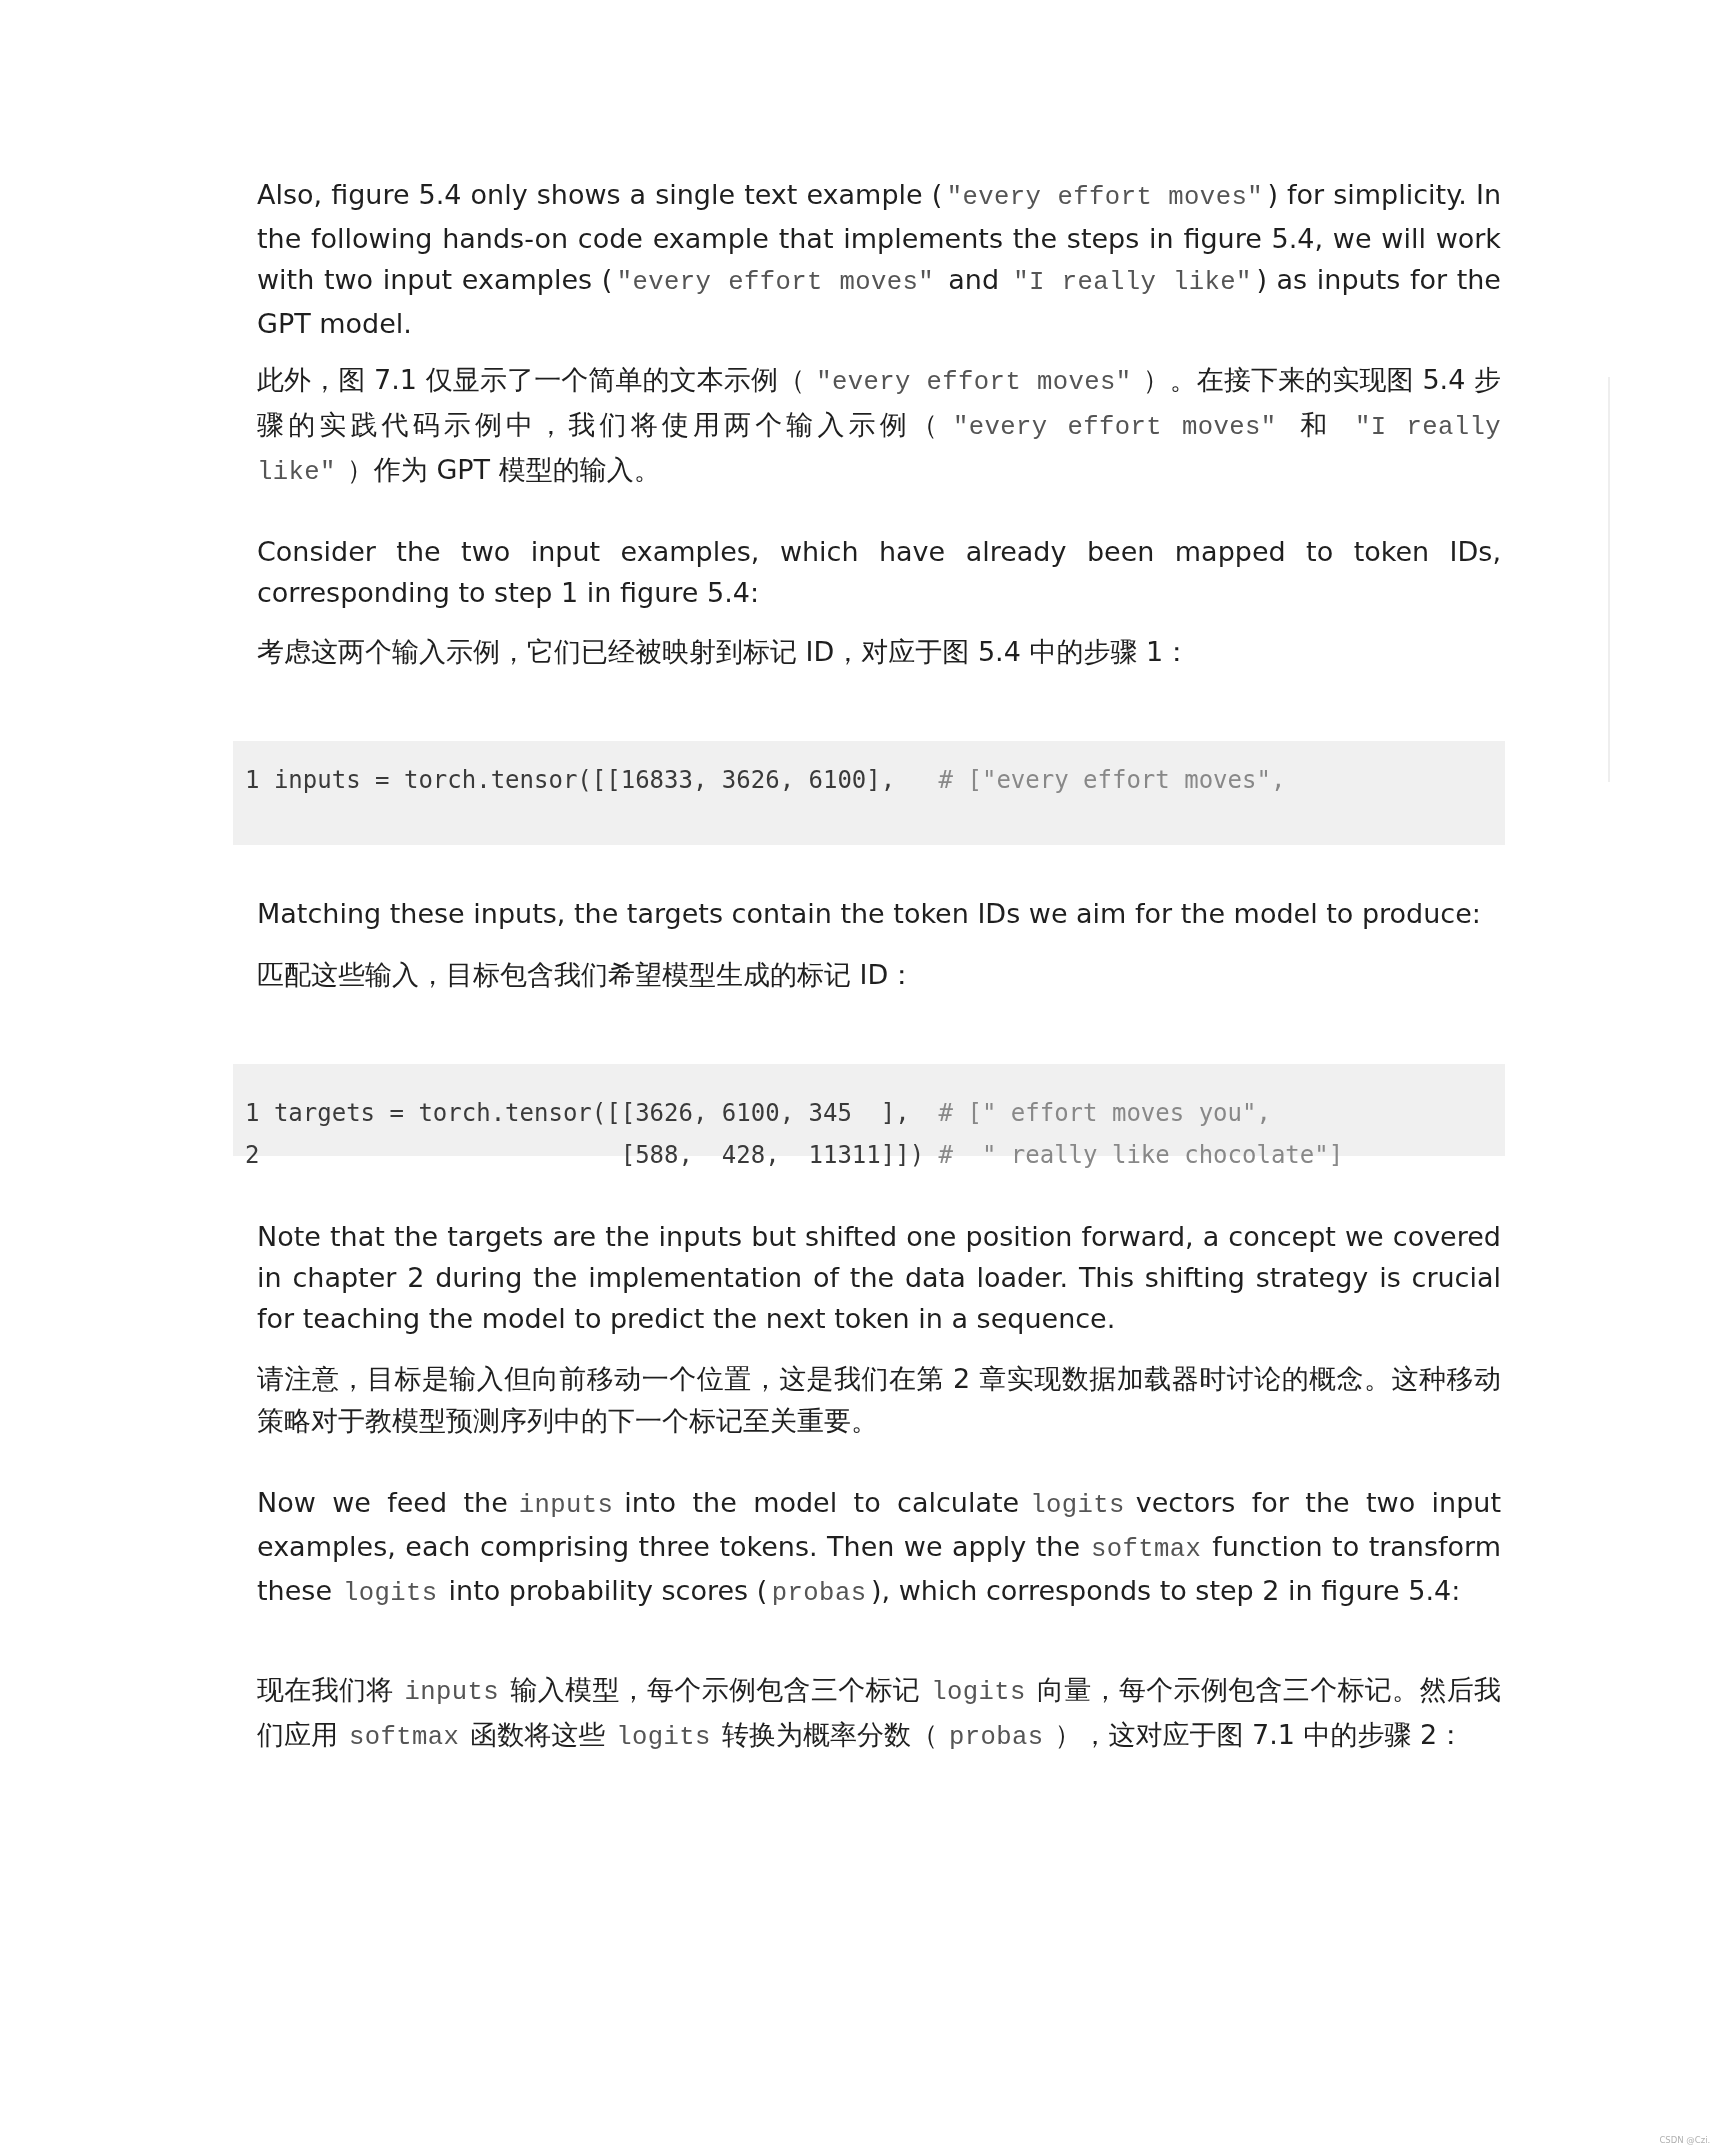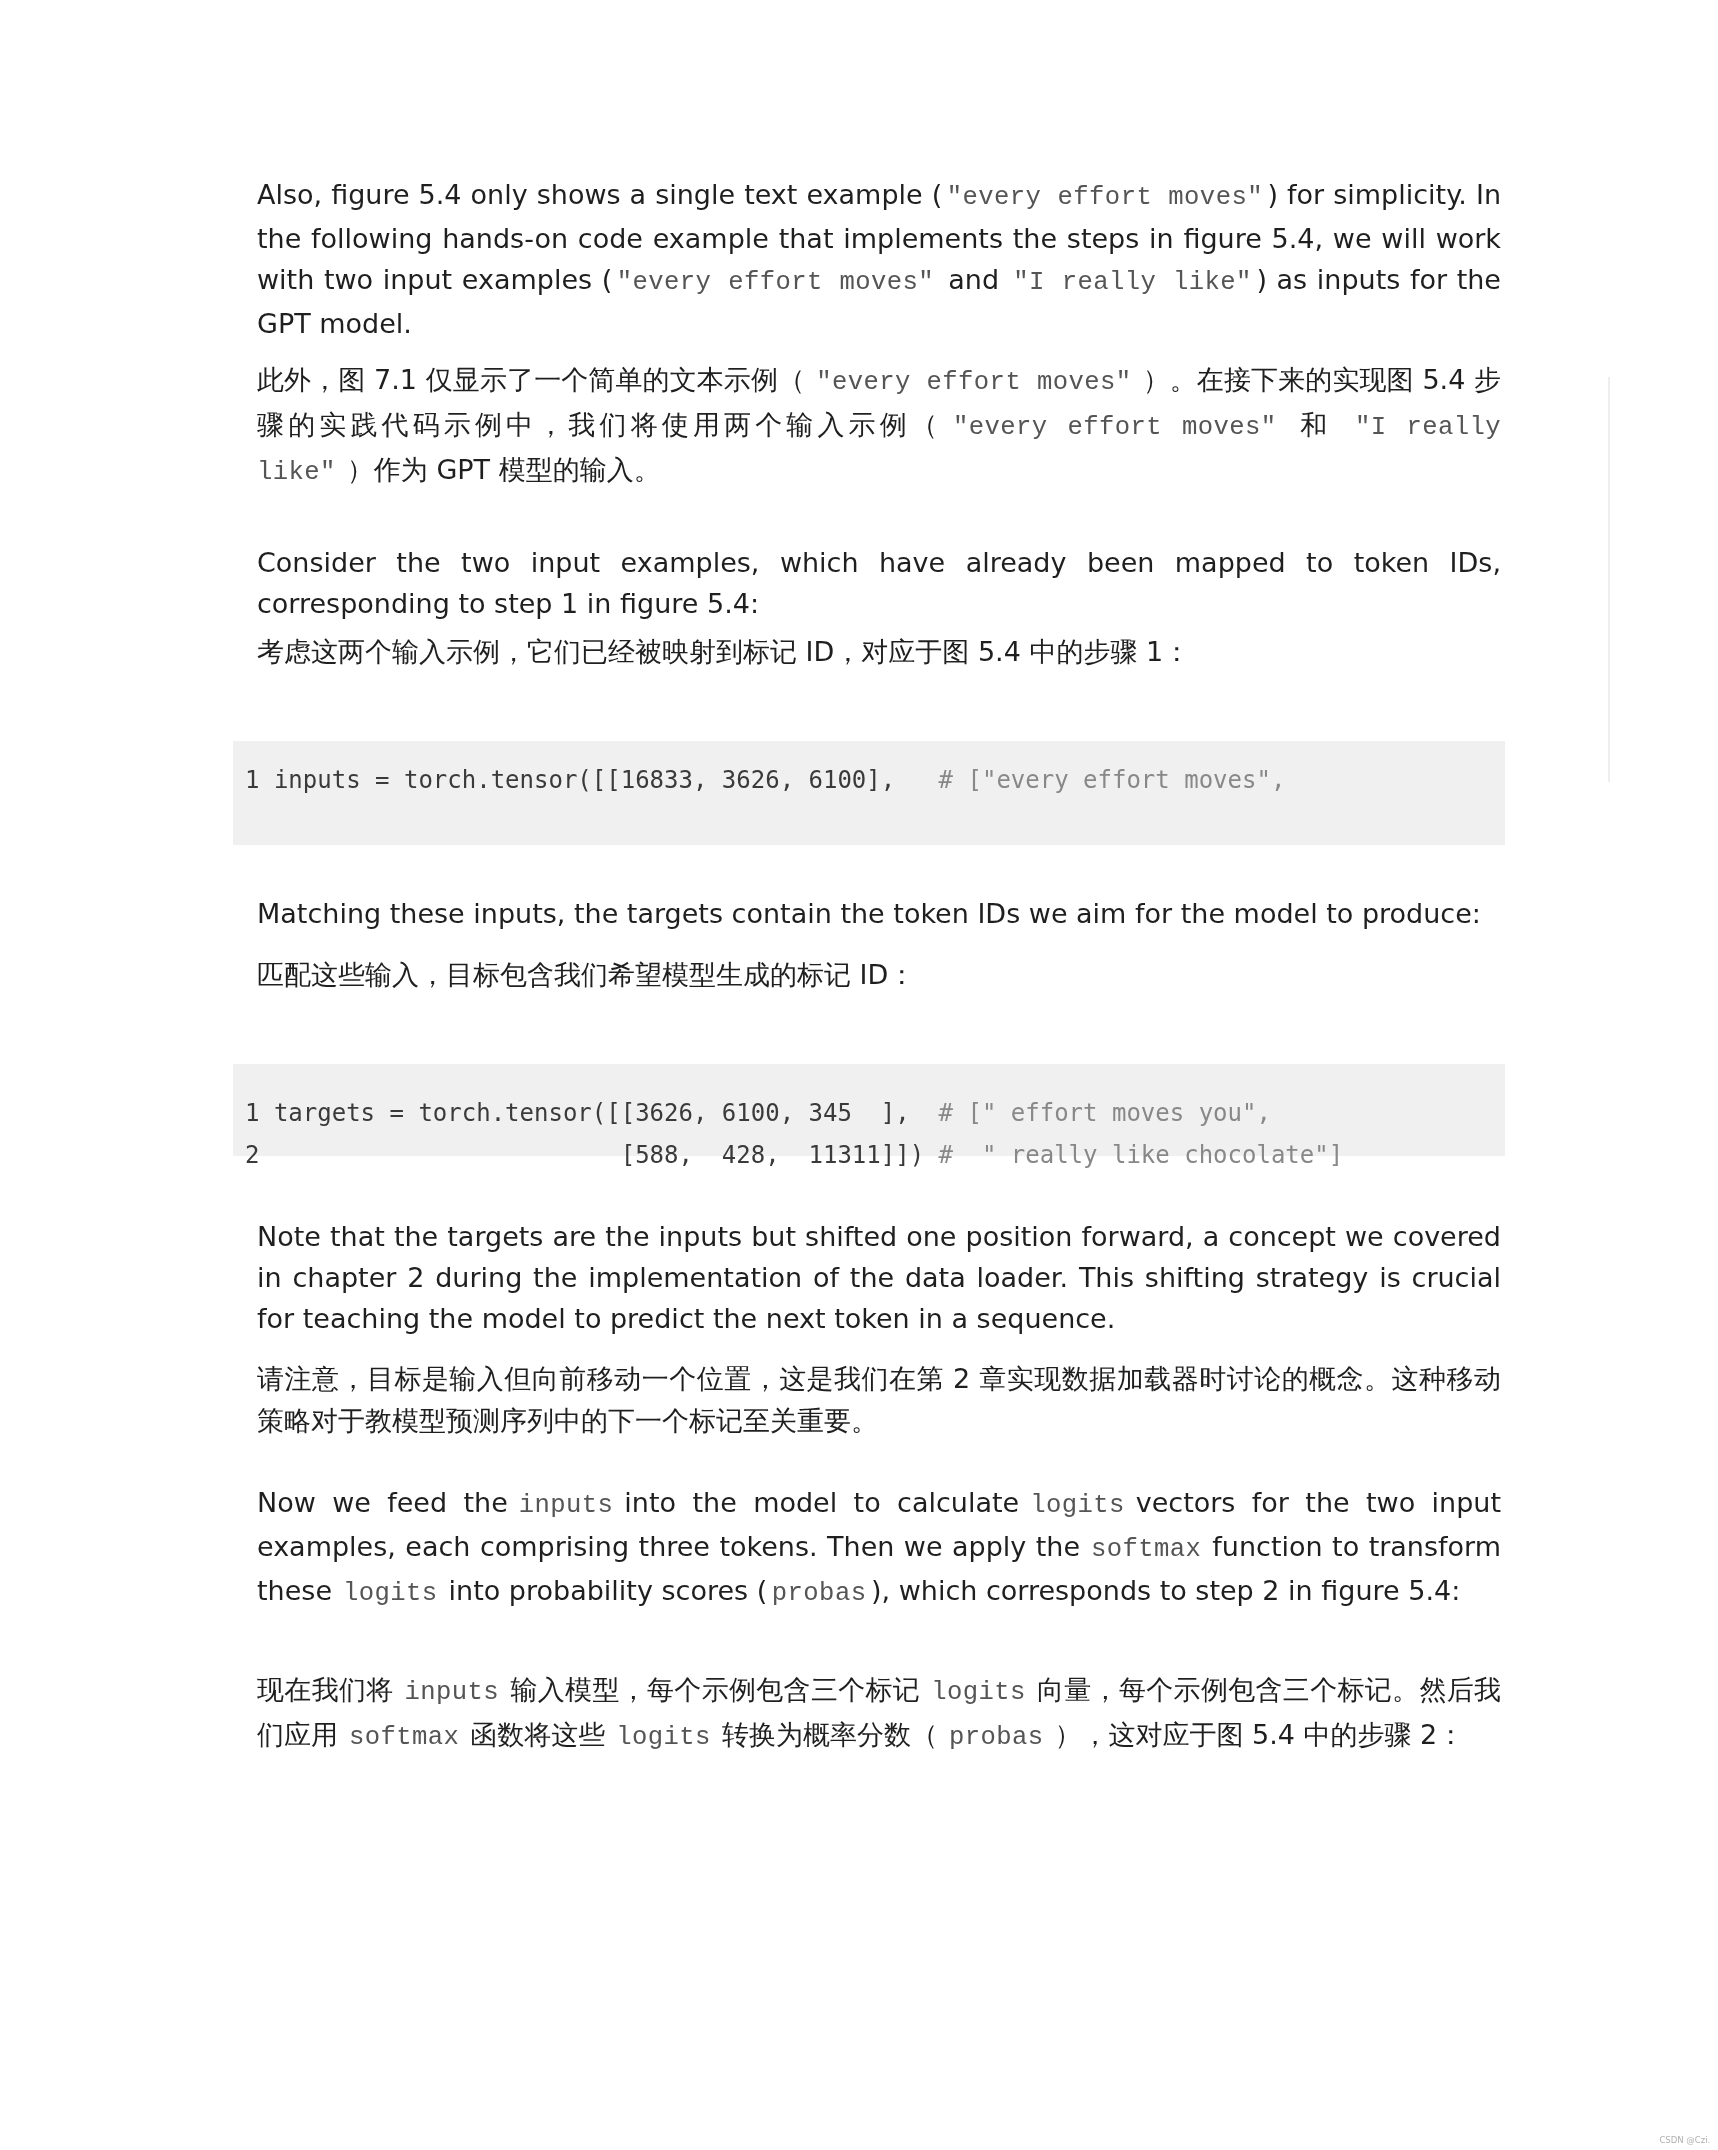--- a/index.html
+++ b/index.html
@@ -39,21 +39,21 @@
 </style>
 </head>
 <body>
 
 <div class="page">
 
   <p class="para" style="top:174px;"><span>Also, figure 5.4 only shows a single text example (</span><code class="inl tight">"every effort moves"</code><span>) for simplicity. In the following hands-on code example that implements the steps in figure 5.4, we will work with two input examples (</span><code class="inl tight">"every effort moves"</code><span> and </span><code class="inl tight">"I really like"</code><span>) as inputs for the GPT model.</span></p>
 
   <p class="para zh" style="top:359px;"><span>此外，图 7.1 仅显示了一个简单的文本示例（</span><code class="inl">"every effort moves"</code><span>）。在接下来的实现图 5.4 步骤的实践代码示例中，我们将使用两个输入示例（</span><code class="inl">"every effort moves"</code><span> 和 </span><code class="inl">"I really like"</code><span>）作为 GPT 模型的输入。</span></p>
 
-  <p class="para" style="top:531px;margin-top:11px;">Consider the two input examples, which have already been mapped to token IDs, corresponding to step 1 in figure 5.4:</p>
+  <p class="para" style="top:531px;">Consider the two input examples, which have already been mapped to token IDs, corresponding to step 1 in figure 5.4:</p>
 
   <p class="para zh" style="top:631px;">考虑这两个输入示例，它们已经被映射到标记 ID，对应于图 5.4 中的步骤 1：</p>
 
   <div class="codeblock" style="top:741px; height:104px; padding-top:18px;">
     <div class="codeline"><span class="ln">1</span><span> inputs = torch.tensor([[16833, 3626, 6100],   </span><span class="cm"># ["every effort moves",</span></div>
   </div>
 
   <p class="para" style="top:893px;">Matching these inputs, the targets contain the token IDs we aim for the model to produce:</p>
 
   <p class="para zh" style="top:954px;">匹配这些输入，目标包含我们希望模型生成的标记 ID：</p>
@@ -62,19 +62,19 @@
     <div class="codeline"><span class="ln">1</span><span> targets = torch.tensor([[3626, 6100, 345  ],  </span><span class="cm"># [" effort moves you",</span></div>
     <div class="codeline"><span class="ln">2</span><span>                         [588,  428,  11311]]) </span><span class="cm">#  " really like chocolate"]</span></div>
   </div>
 
   <p class="para" style="top:1216px;">Note that the targets are the inputs but shifted one position forward, a concept we covered in chapter 2 during the implementation of the data loader. This shifting strategy is crucial for teaching the model to predict the next token in a sequence.</p>
 
   <p class="para zh" style="top:1358px;">请注意，目标是输入但向前移动一个位置，这是我们在第 2 章实现数据加载器时讨论的概念。这种移动策略对于教模型预测序列中的下一个标记至关重要。</p>
 
   <p class="para" style="top:1482px;"><span>Now we feed the</span><code class="inl">inputs</code><span>into the model to calculate</span><code class="inl">logits</code><span>vectors for the two input examples, each comprising three tokens. Then we apply the</span><code class="inl">softmax</code><span>function to transform these</span><code class="inl">logits</code><span>into probability scores (</span><code class="inl tight">probas</code><span>), which corresponds to step 2 in figure 5.4:</span></p>
 
-  <p class="para zh" style="top:1669px;"><span>现在我们将</span><code class="inl">inputs</code><span>输入模型，每个示例包含三个标记</span><code class="inl">logits</code><span>向量，每个示例包含三个标记。然后我们应用</span><code class="inl">softmax</code><span>函数将这些</span><code class="inl">logits</code><span>转换为概率分数（</span><code class="inl">probas</code><span>），这对应于图 5.4 中的步骤 2：</span></p>
+  <p class="para zh" style="top:1669px;"><span>现在我们将</span><code class="inl">inputs</code><span>输入模型，每个示例包含三个标记</span><code class="inl">logits</code><span>向量，每个示例包含三个标记。然后我们应用</span><code class="inl">softmax</code><span>函数将这些</span><code class="inl">logits</code><span>转换为概率分数（</span><code class="inl">probas</code><span>），这对应于图 7.1 中的步骤 2：</span></p>
 
 </div>
 
 <div class="side-rule"></div>
 <div class="watermark">CSDN @Czi.</div>
 
 
 </body></html>

